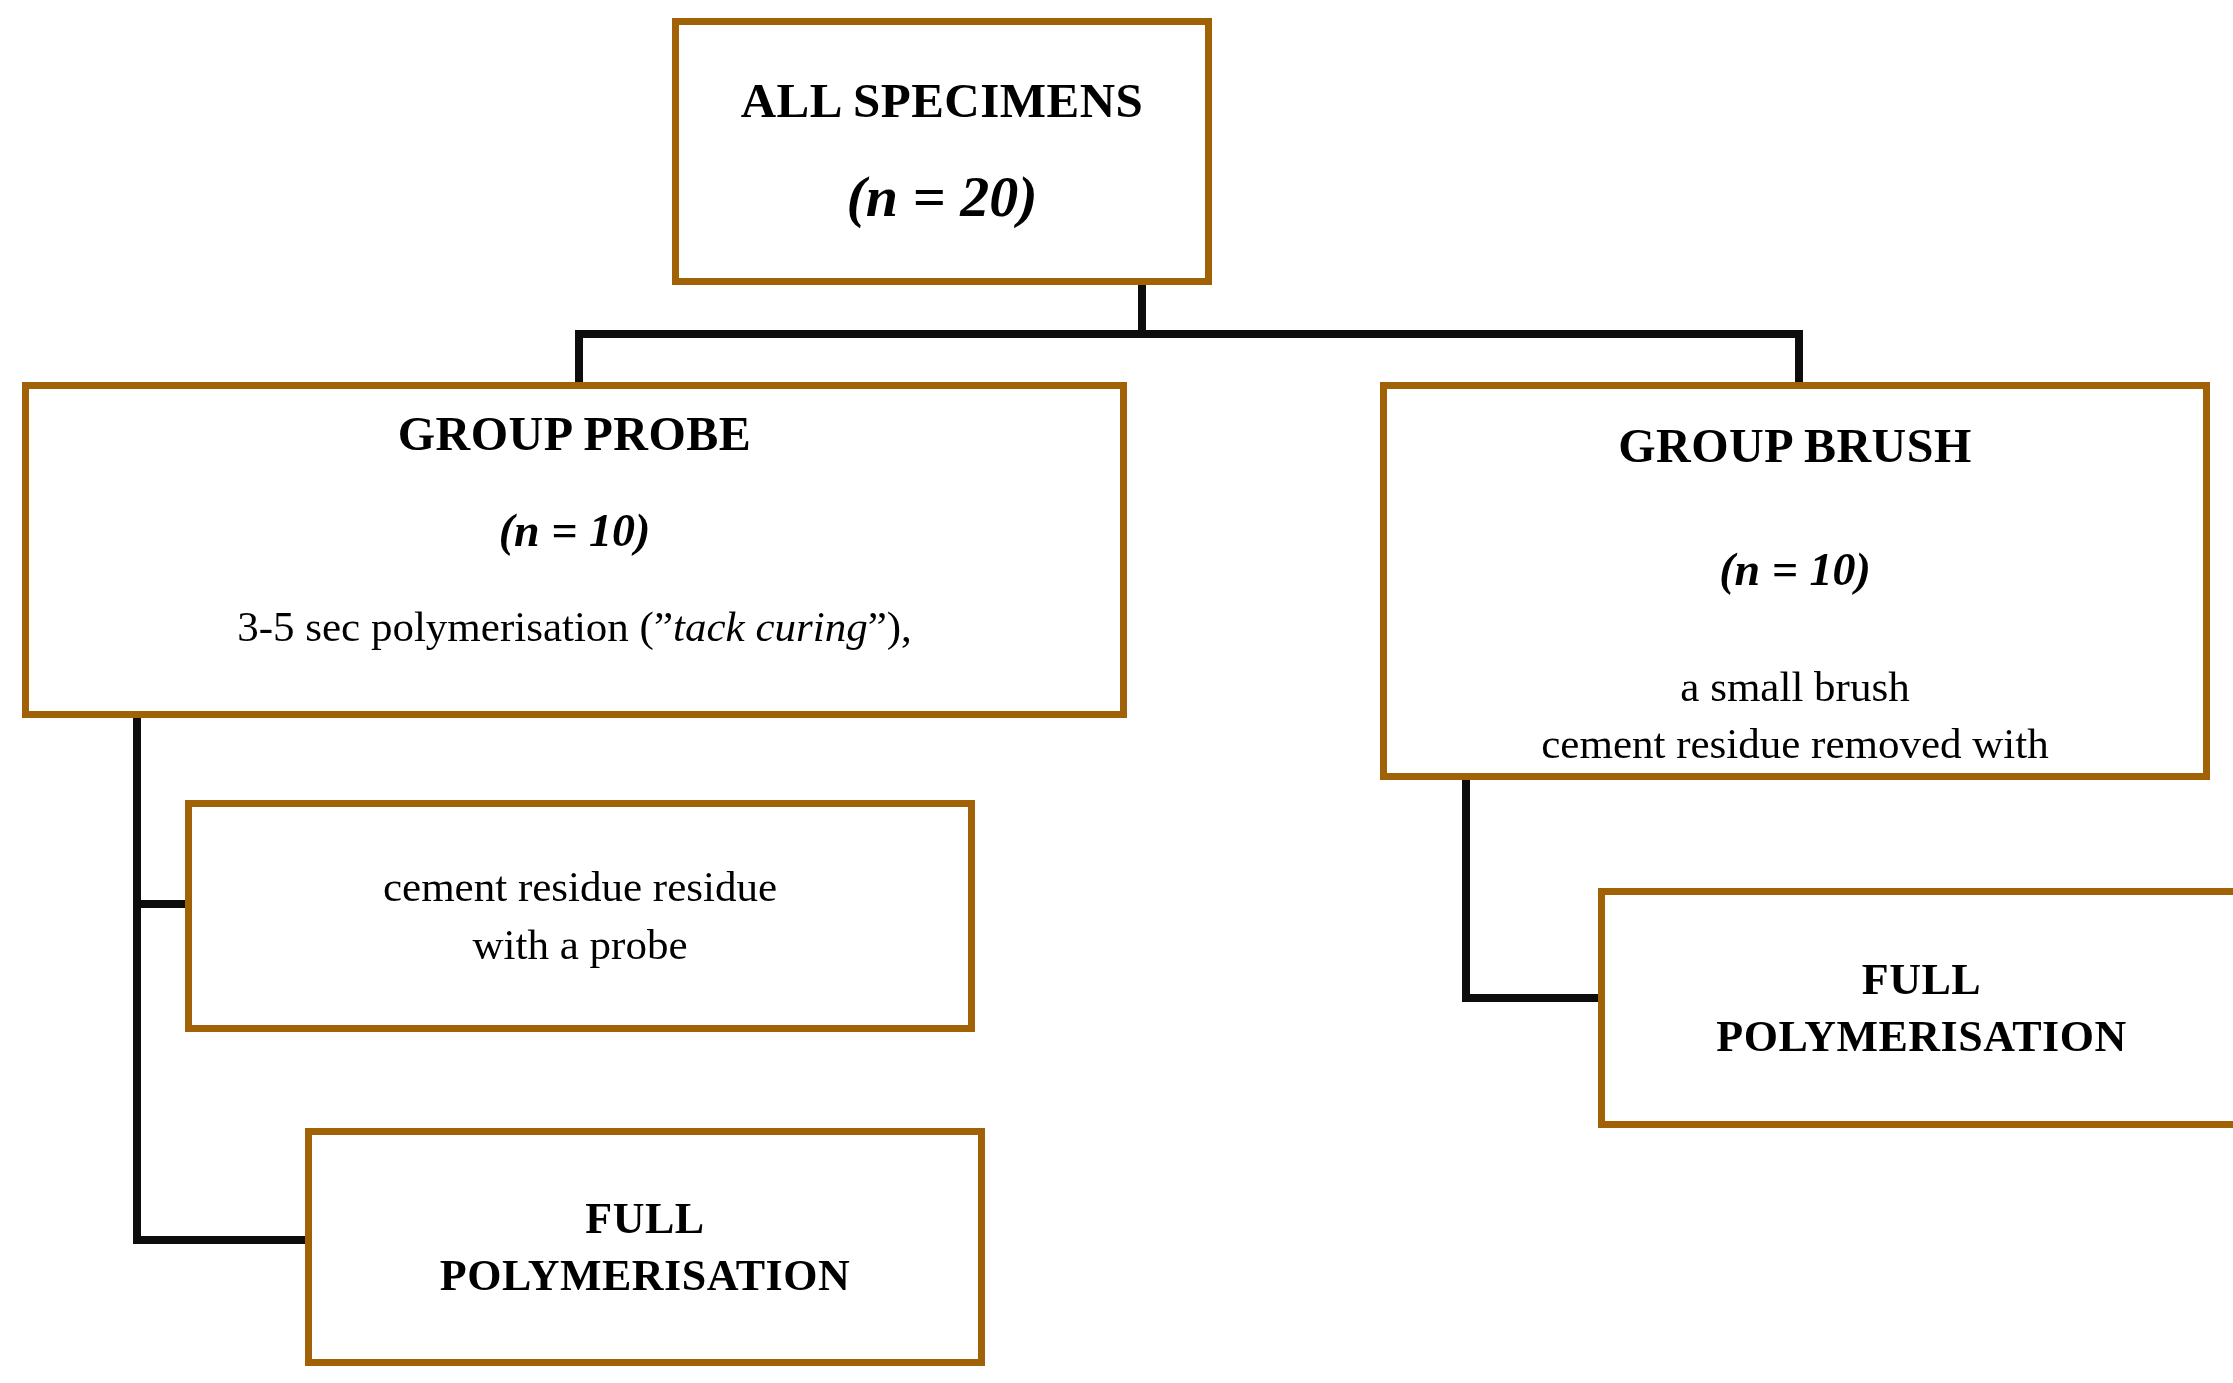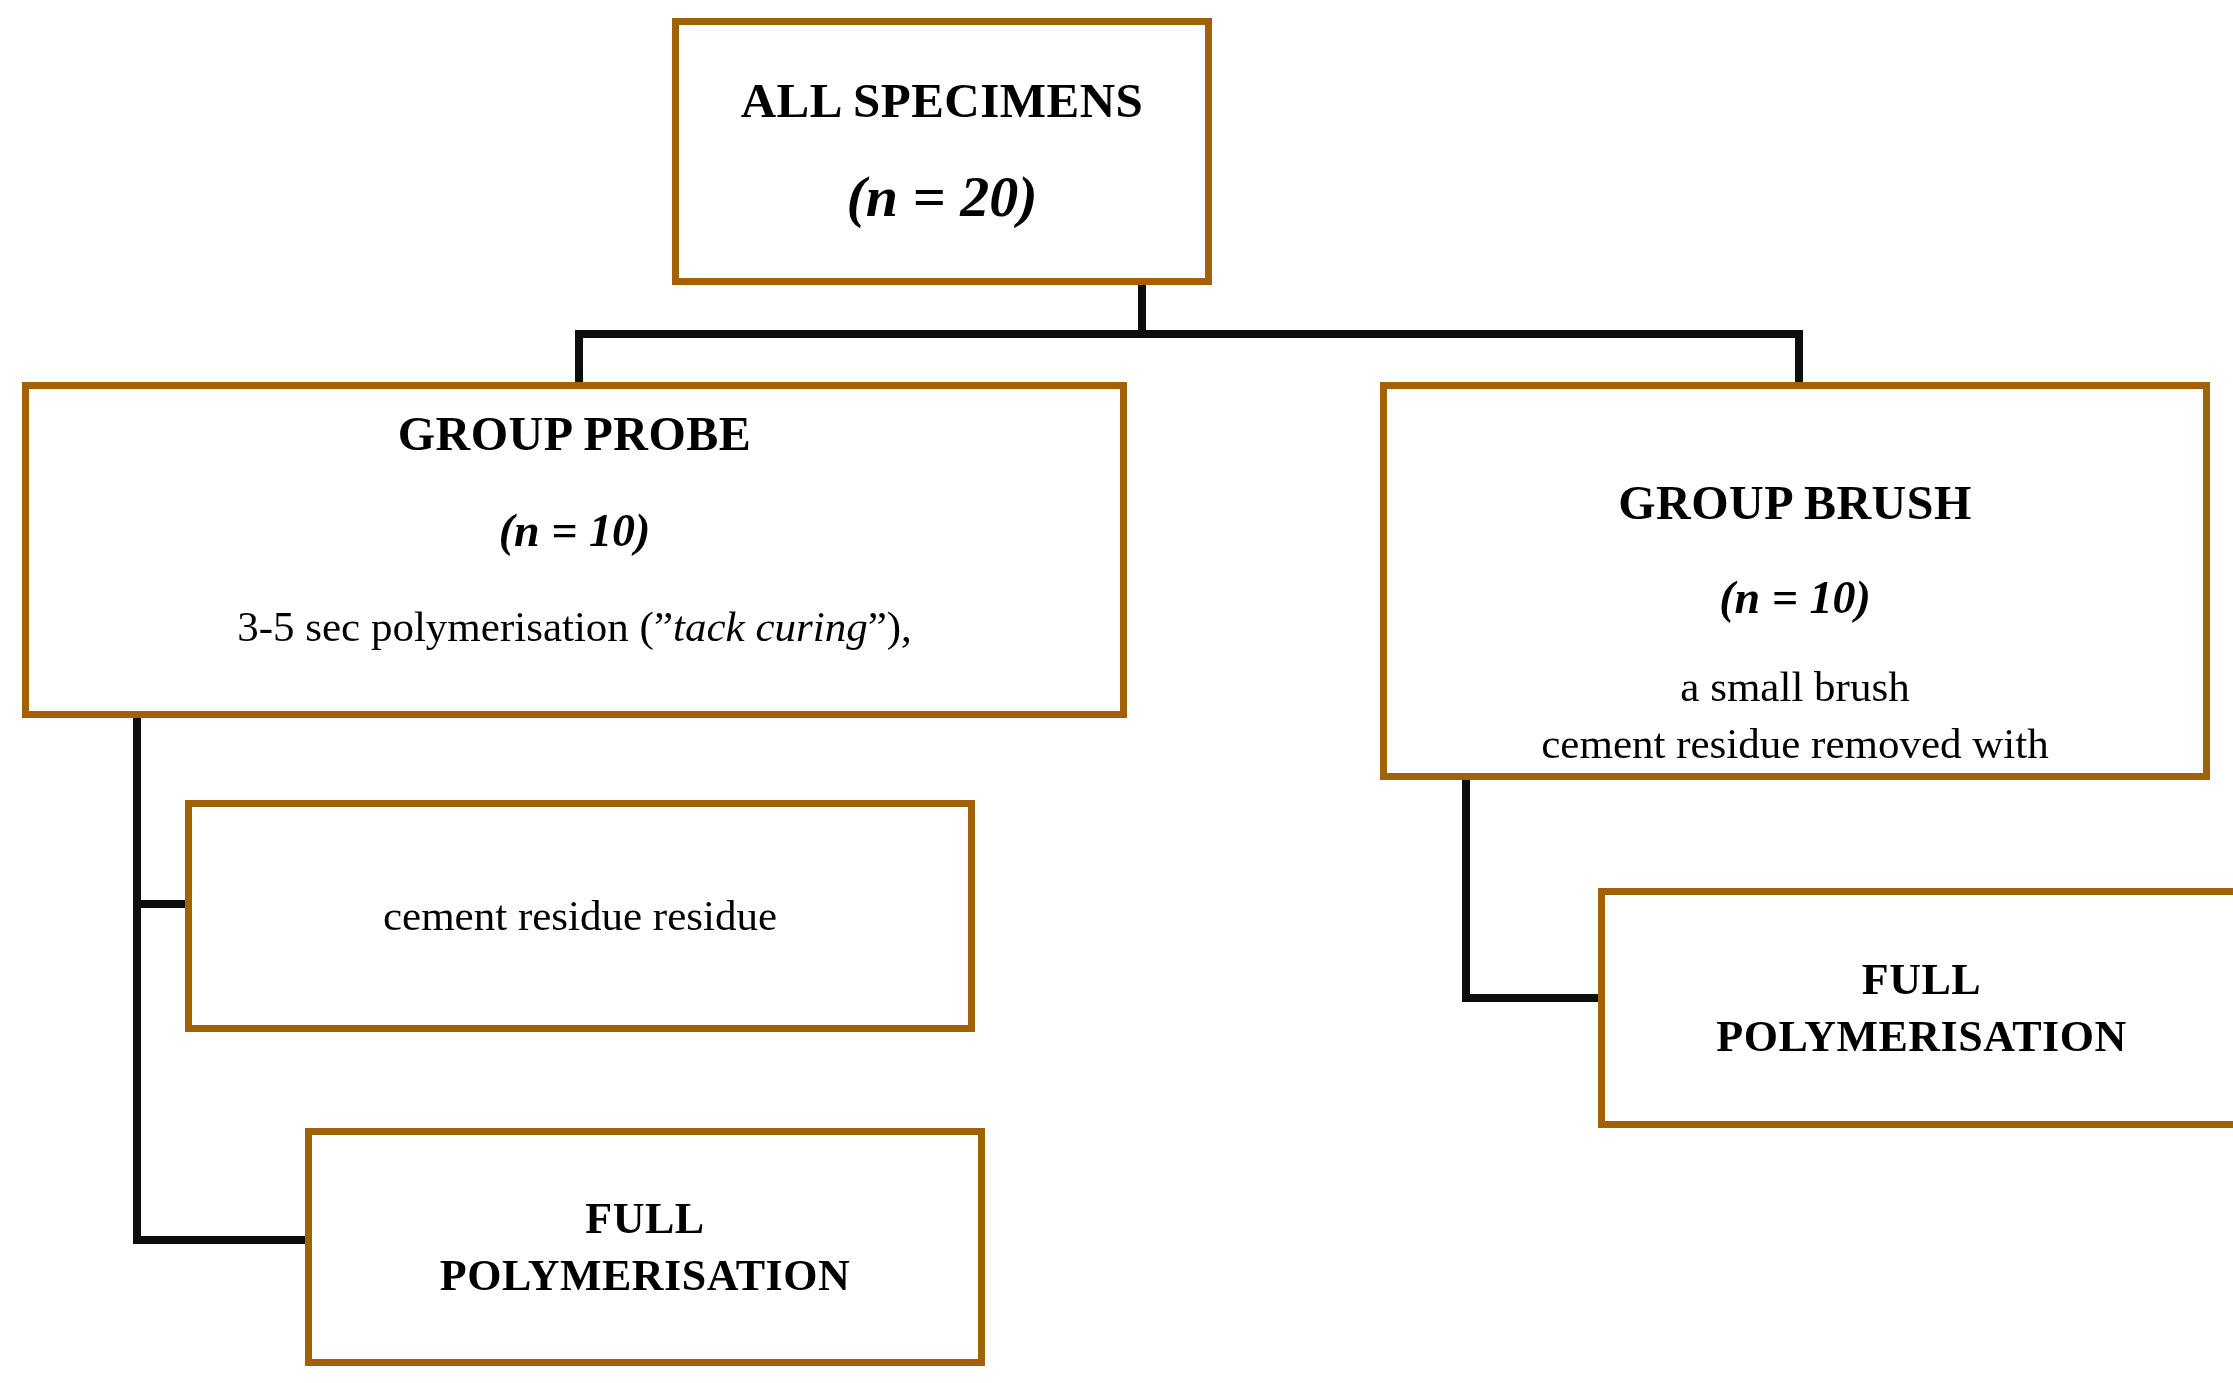--- a/index.html
+++ b/index.html
@@ -70,21 +70,21 @@
     justify-content: flex-start;
     padding-top: 14px;
   }
   #node-group-probe .ttl  { font-size: 48px; margin-bottom: 36px; }
   #node-group-probe .nval { font-size: 46px; margin-bottom: 38px; }
   #node-group-probe .desc { font-size: 43px; }
 
   #node-group-brush {
     left: 1380px;  top: 382px;  width: 830px;  height: 398px;
     font-size: 44px;
-    justify-content: flex-end;
+    justify-content: space-between;
     padding-top: 26px;
   }
   #node-group-brush .ttl  { font-size: 48px; margin-bottom: 34px; }
   #node-group-brush .nval { font-size: 46px; margin-bottom: 30px; }
   #node-group-brush .multi { font-size: 43px; line-height: 1.34; }
 
   #node-probe-removal {
     left: 185px;  top: 800px;  width: 790px;  height: 232px;
     font-size: 43px;
   }
@@ -143,20 +143,21 @@
     <div class="nval">(n = 10)</div>
     <div class="multi">
       <div>a small brush</div>
       <div>cement residue removed with</div>
     </div>
   </div>
 
   <div class="node" id="node-probe-removal">
     <div class="multi">
       <div>cement residue residue</div>
+      <div>with a probe</div>
     </div>
   </div>
 
   <div class="node" id="node-probe-full-poly">
     <div class="hdg">
       <div>FULL</div>
       <div>POLYMERISATION</div>
     </div>
   </div>
 

